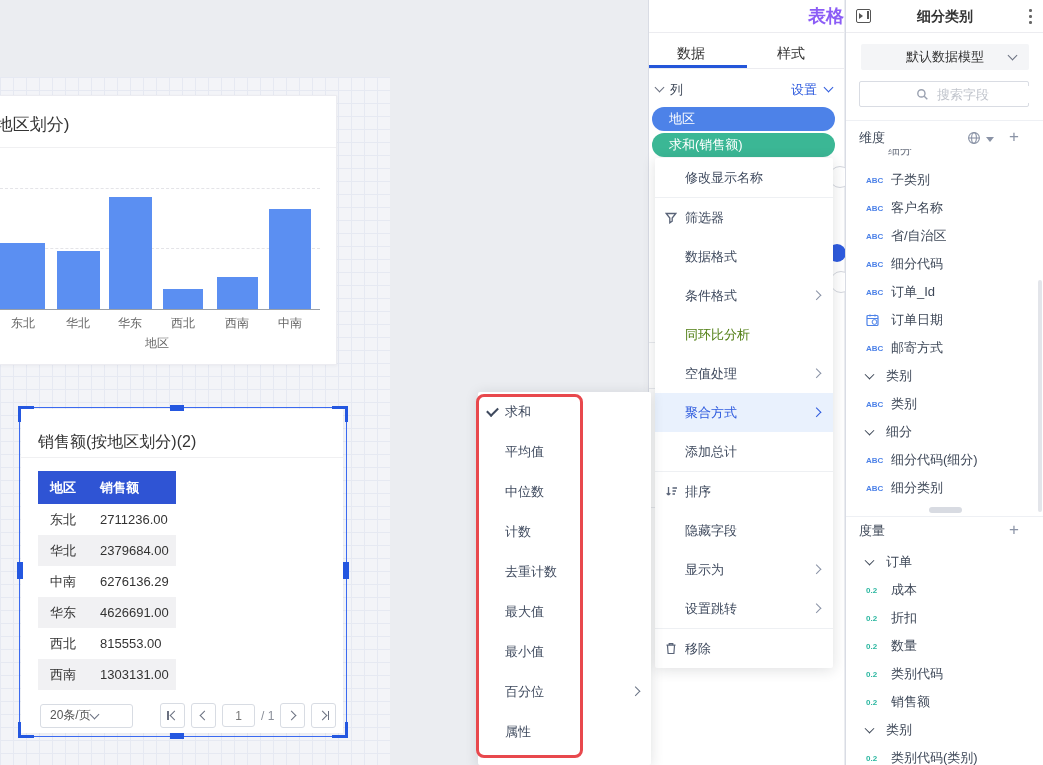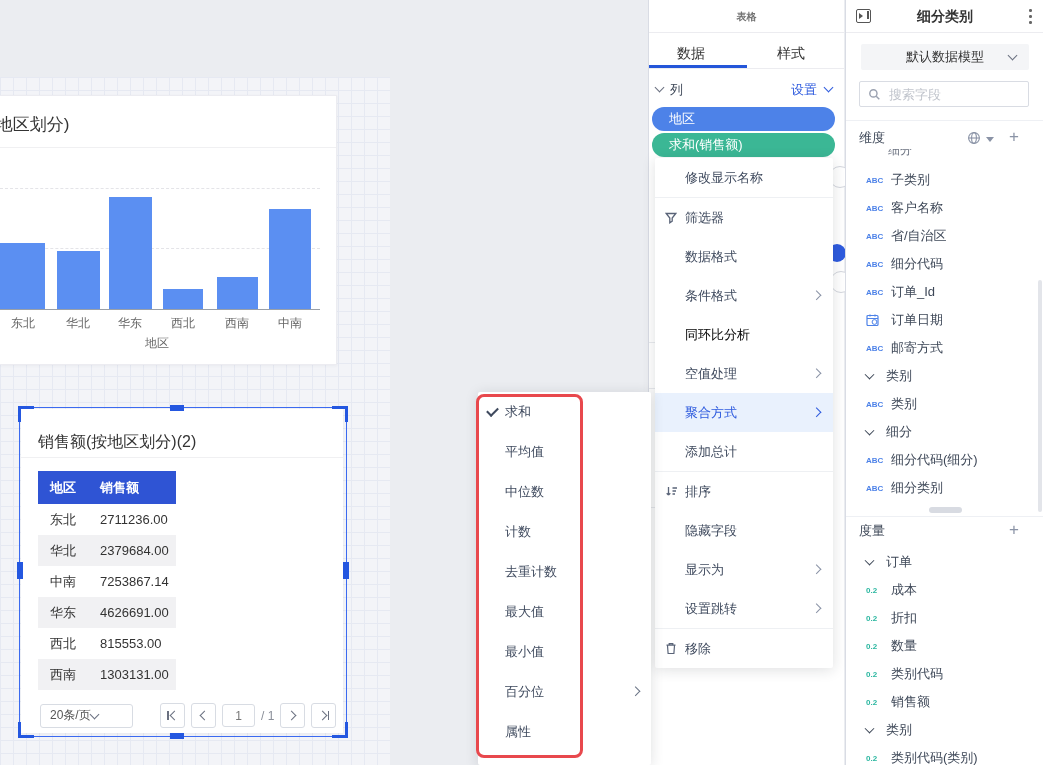--- a/index.html
+++ b/index.html
@@ -49,39 +49,39 @@
   .chev{display:inline-block;width:6px;height:6px;border-right:1.6px solid #6a7080;border-bottom:1.6px solid #6a7080;}
   .chev.down{transform:rotate(45deg);margin-top:-3px;}
   .chev.left{transform:rotate(135deg);margin-left:2px;}
   .chev.right{transform:rotate(-45deg);margin-right:2px;}
   .pg-bar{width:1.6px;height:9px;background:#6a7080;}
   #pg-input{width:33px;height:23px;border:1px solid #d8dce3;border-radius:3px;text-align:center;font-size:12px;color:#777;box-sizing:border-box;padding:0;background:#fff;}
   .pg-gap{margin-left:6px;}
 
   
   #inspector{left:648px;top:0;width:195px;height:765px;background:#fff;border-left:1px solid #d9dce4;z-index:1;}
-  #insp-title{position:absolute;left:0;top:0;width:100%;height:33px;line-height:33px;text-align:center;font-size:10px;font-weight:bold;color:#737373;border-bottom:1px solid #ececf0;box-sizing:border-box;}
+  #insp-title{position:absolute;left:0;top:0;width:100%;height:33px;line-height:33px;text-align:right;font-size:18px;font-weight:bold;color:#8b5cf6;border-bottom:1px solid #ececf0;box-sizing:border-box;}
   .tab{position:absolute;top:40px;height:28px;line-height:26px;font-size:14px;color:#333;}
   #tab-underline{position:absolute;left:0;top:65px;width:98px;height:3px;background:#2456d9;}
   #tabs-sep{position:absolute;left:0;top:68px;width:195px;border-top:1px solid #ececf0;}
   #col-row{position:absolute;left:0;top:78px;width:195px;height:24px;}
   #col-label{position:absolute;left:21px;top:3px;font-size:13px;color:#3d4757;}
   #col-chev{position:absolute;left:7px;top:9px;}
   #settings-link{position:absolute;right:27px;top:3px;font-size:13px;color:#2e5bde;}
   #settings-chev{position:absolute;right:12px;top:9px;border-color:#2e5bde;}
   .chip{position:absolute;left:3px;width:183px;height:24px;border-radius:12px;color:#fff;font-size:13px;line-height:24px;padding-left:17px;box-sizing:border-box;white-space:nowrap;overflow:hidden;}
   #chip-region{top:107px;background:#4d82e8;}
   #chip-sum{top:133px;background:#3bb795;}
   .toggle-dot{position:absolute;border-radius:50%;z-index:2;}
   .sliver{position:absolute;left:0;width:8px;border-top:1px solid #e8eaee;z-index:2;}
 
   
   #ctx-menu{left:655px;top:158px;width:178px;background:#fff;border-radius:2px;box-shadow:0 2px 14px rgba(31,35,41,.14);z-index:10;padding:0;}
   .mi{position:relative;height:39px;display:flex;align-items:center;padding-left:30px;font-size:13px;color:#3f4a5e;box-sizing:border-box;}
-  .mi.disabled{color:#000000;}
+  .mi.disabled{color:#4d7c0f;}
   .mi.active{background:#e9f1fd;color:#2e5bde;}
   .mi-ic{position:absolute;left:9px;top:50%;transform:translateY(-50%);width:14px;height:14px;display:flex;align-items:center;justify-content:center;}
   .mi .arrow{position:absolute;right:13px;top:50%;width:6px;height:6px;border-right:1.7px solid #8a93a6;border-bottom:1.7px solid #8a93a6;transform:translateY(-60%) rotate(-45deg);}
   .mi.active .arrow{border-color:#2e5bde;}
   .mi-sep{border-top:1px solid #eef0f3;margin:0;}
 
   
   #agg-menu{left:478px;top:392px;width:173px;height:373px;background:#fff;border-radius:2px;box-shadow:0 2px 14px rgba(31,35,41,.14);z-index:11;}
   .ai{position:relative;height:40px;display:flex;align-items:center;padding-left:27px;font-size:13px;color:#3f4a5e;box-sizing:border-box;}
   .ai .check{position:absolute;left:9px;top:50%;width:9px;height:5px;border-left:2px solid #3f4a5e;border-bottom:2px solid #3f4a5e;transform:translateY(-70%) rotate(-45deg);}
@@ -92,21 +92,21 @@
   #dm-panel{left:845px;top:0;width:198px;height:765px;background:#fff;border-left:1px solid #d9dce4;z-index:1;}
   #dm-header{position:absolute;left:0;top:0;width:100%;height:33px;border-bottom:1px solid #ececf0;box-sizing:border-box;}
   #dm-title{position:absolute;left:0;top:0;width:100%;line-height:33px;text-align:center;font-size:14px;font-weight:bold;color:#333;}
   #dm-collapse{position:absolute;left:10px;top:9px;width:15px;height:14px;border:1.4px solid #555;border-radius:2px;box-sizing:border-box;}
   #dm-collapse .tri{position:absolute;left:2px;top:3px;width:0;height:0;border-left:4px solid #555;border-top:3px solid transparent;border-bottom:3px solid transparent;}
   #dm-collapse .bar{position:absolute;right:1.5px;top:1px;width:2px;height:8px;background:#555;}
   #dm-more{position:absolute;right:12px;top:9px;width:3px;height:15px;display:flex;flex-direction:column;justify-content:space-between;}
   #dm-more i{width:2.6px;height:2.6px;border-radius:50%;background:#666;}
   #dm-selector{position:absolute;left:15px;top:44px;width:168px;height:26px;background:#f4f5f7;border-radius:2px;display:flex;align-items:center;justify-content:center;font-size:13px;color:#333;}
   #dm-selector .chev{position:absolute;right:13px;}
-  #dm-search{position:absolute;left:13px;top:81px;width:170px;height:26px;border:1px solid #d9dce3;border-radius:2px;background:#fff;display:flex;align-items:center;box-sizing:border-box;}
+  #dm-search{position:absolute;left:13px;top:81px;width:170px;height:26px;border:1px solid #d9dce3;border-radius:2px;background:#fff;display:flex;align-items:center;box-sizing:border-box;padding-left:48px;}
   #dm-search input{border:none;outline:none;width:120px;font-size:13px;color:#333;font-family:inherit;}
   #dm-search input::placeholder{color:#c0c4cc;}
   #dm-sec1{position:absolute;left:0;top:120px;width:198px;border-top:1px solid #eef0f4;}
   #dims-head{position:absolute;left:13px;top:129px;width:172px;height:18px;font-size:13px;color:#3d4757;}
   .fields{position:absolute;left:0;width:198px;}
   .frow{position:relative;height:28px;display:flex;align-items:center;padding-left:45px;font-size:13px;color:#3d4757;box-sizing:border-box;white-space:nowrap;}
   .fic{position:absolute;left:20px;top:50%;transform:translateY(-50%);font-size:8px;font-weight:bold;letter-spacing:0;}
   .fic.abc{color:#4d82e8;}
   .fic.num{color:#2bb7a0;}
   .frow .gchev{position:absolute;left:20px;top:50%;width:6px;height:6px;border-right:1.7px solid #3d4757;border-bottom:1.7px solid #3d4757;transform:translateY(-70%) rotate(45deg);}
@@ -160,21 +160,21 @@
       <div class="tr">
           <div class="c1">东北</div>
           <div class="c2">2711236.00</div>
         </div>
       <div class="tr alt">
           <div class="c1">华北</div>
           <div class="c2">2379684.00</div>
         </div>
       <div class="tr">
           <div class="c1">中南</div>
-          <div class="c2">7253867.14</div>
+          <div class="c2">6276136.29</div>
         </div>
       <div class="tr alt">
           <div class="c1">华东</div>
           <div class="c2">4626691.00</div>
         </div>
       <div class="tr">
           <div class="c1">西北</div>
           <div class="c2">815553.00</div>
         </div>
       <div class="tr alt">

